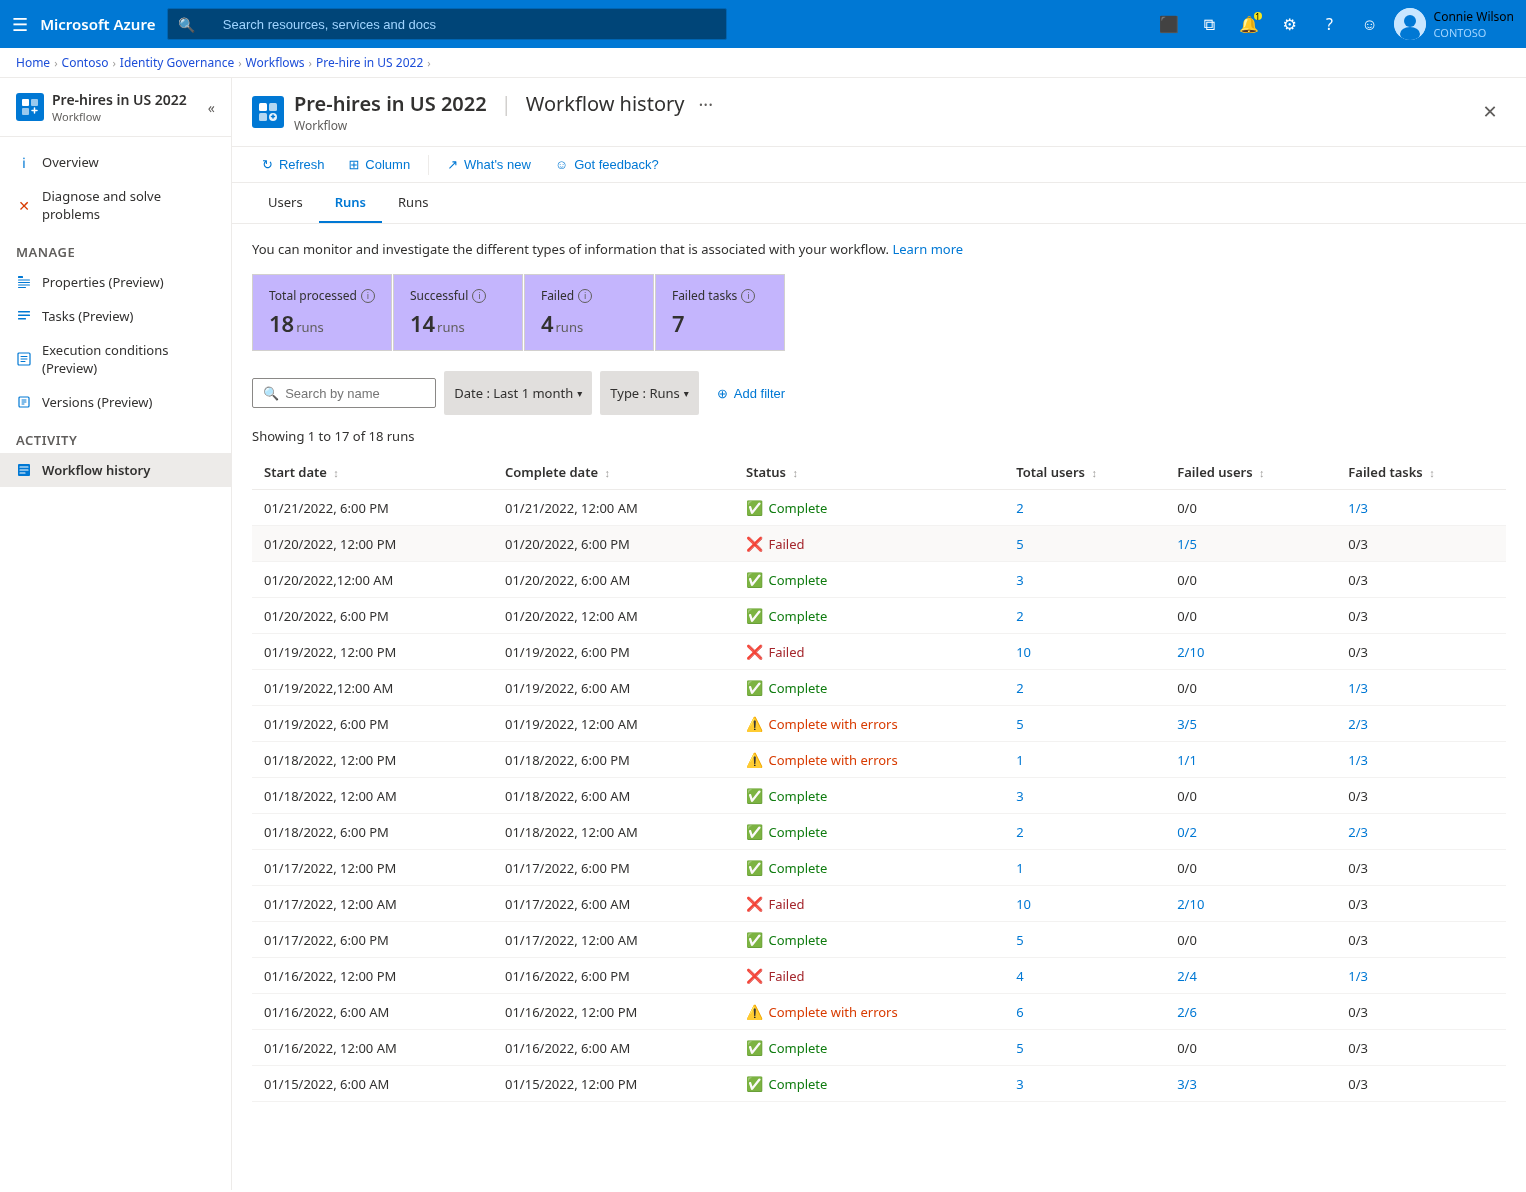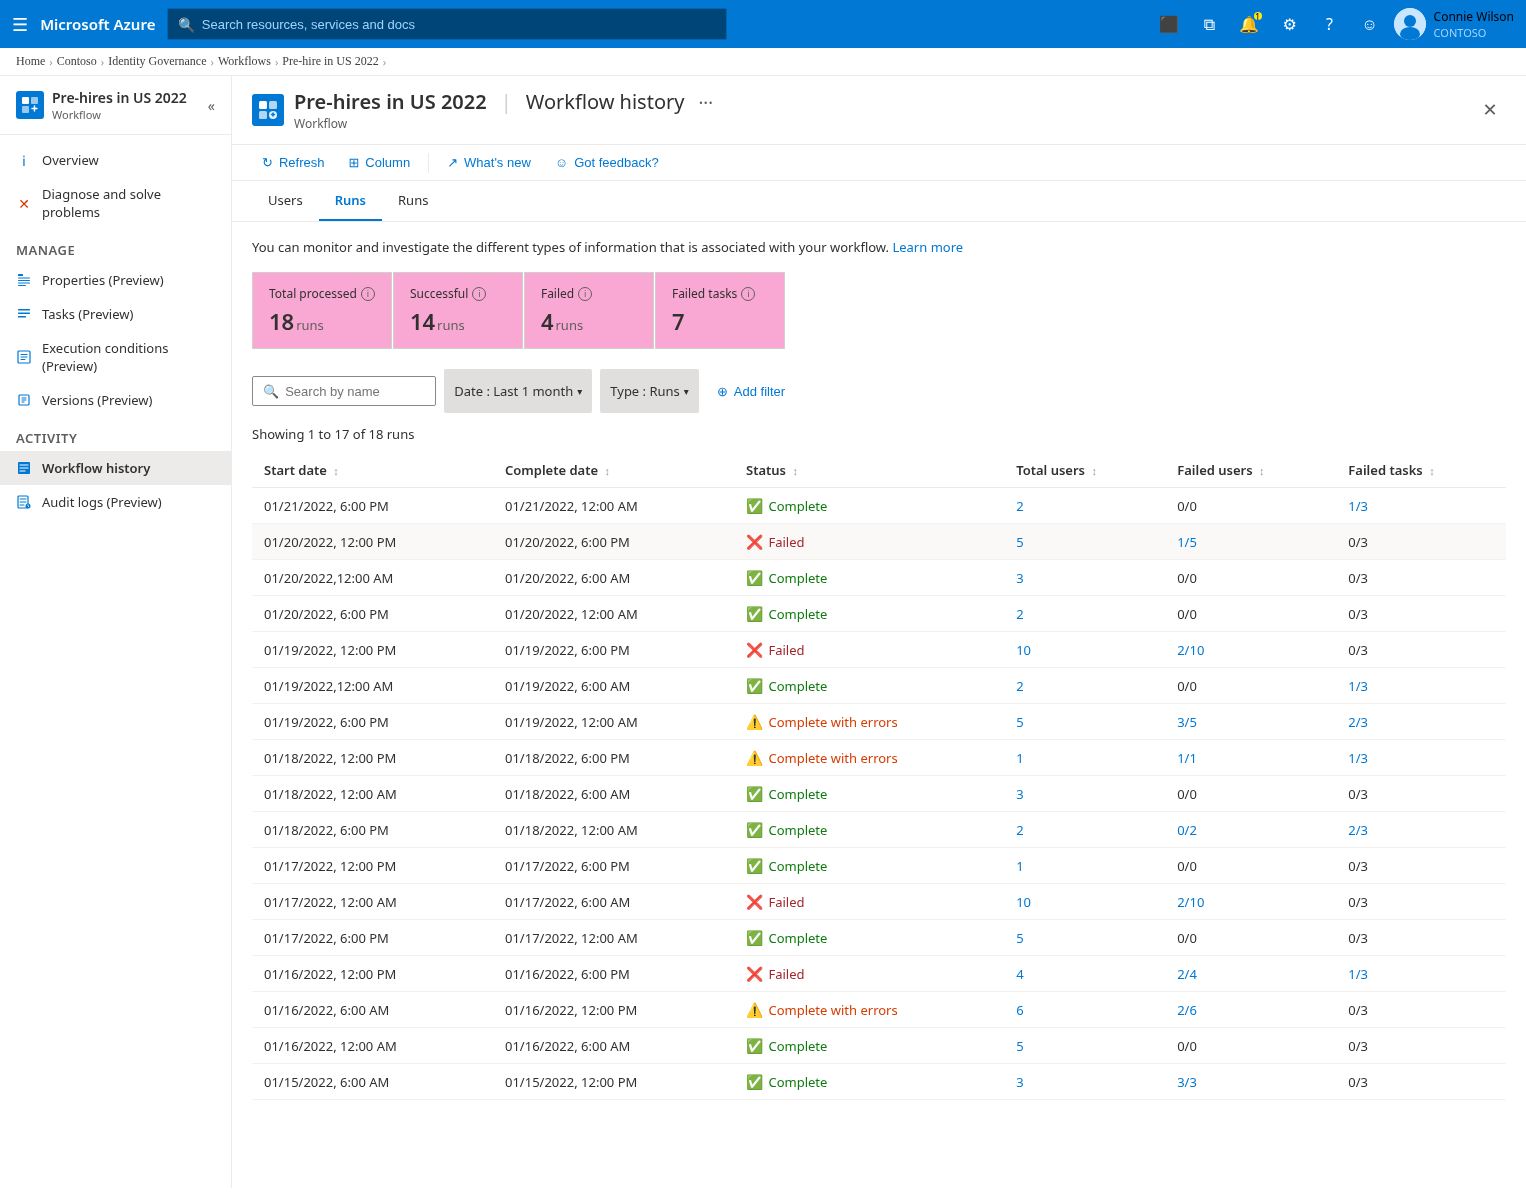--- a/index.html
+++ b/index.html
@@ -3,32 +3,32 @@
   <meta charset="utf-8">
   <style>
     * { box-sizing: border-box; margin: 0; padding: 0; }
     body { font-family: 'Segoe UI', system-ui, sans-serif; font-size: 13px; color: #323130; background: #fff; overflow: hidden; }
 
     
     .top-bar { display: flex; align-items: center; height: 48px; background: #0078d4; color: #fff; padding: 0 12px; gap: 12px; }
     .hamburger { font-size: 18px; cursor: pointer; color: #fff; }
     .azure-logo { font-size: 15px; font-weight: 600; color: #fff; white-space: nowrap; }
     .search-bar { flex: 1; max-width: 560px; background: #004578; border: 1px solid #0065b3; border-radius: 2px; display: flex; align-items: center; padding: 0 10px; height: 32px; color: #c8e6ff; font-size: 13px; }
-    .search-bar input { background: transparent; border: none; outline: none; color: #c8e6ff; font-size: 13px; width: 100%; }
+    .search-bar input { background: transparent; border: none; outline: none; color: #c8e6ff; font-size: 13px; width: 100%; margin-left: 21px; }
     .search-bar input::placeholder { color: #9fd4ff; }
     .top-icons { display: flex; align-items: center; gap: 8px; margin-left: auto; }
     .top-icon { width: 32px; height: 32px; display: flex; align-items: center; justify-content: center; color: #fff; font-size: 16px; cursor: pointer; border-radius: 2px; position: relative; }
     .notif-badge { position: absolute; top: 4px; right: 4px; width: 8px; height: 8px; background: #f8e71c; border-radius: 50%; font-size: 9px; display: flex; align-items: center; justify-content: center; color: #000; }
     .user-avatar { width: 32px; height: 32px; border-radius: 50%; background: #c8e6ff; display: flex; align-items: center; justify-content: center; overflow: hidden; cursor: pointer; }
     .user-name { color: #000000; font-size: 12px; cursor: pointer; white-space: nowrap; }
     .user-org { color: #9fd4ff; font-size: 11px; }
 
     
     .breadcrumb { display: flex; align-items: center; gap: 4px; padding: 6px 16px; font-size: 12px; color: #0078d4; background: #fff; border-bottom: 1px solid #edebe9; }
-    .breadcrumb a { color: #404040; text-decoration: none; cursor: pointer; font-family: Liberation Serif, serif; }
+    .breadcrumb a { color: #1d4ed8; text-decoration: none; cursor: pointer; }
     .breadcrumb-sep { color: #a19f9d; font-size: 11px; }
 
     
     .layout { display: flex; height: calc(100vh - 48px - 32px); }
 
     
     .sidebar { width: 232px; min-width: 232px; background: #fff; border-right: 1px solid #edebe9; overflow-y: auto; display: flex; flex-direction: column; }
     .sidebar-header { padding: 12px 16px; display: flex; align-items: center; gap: 8px; border-bottom: 1px solid #edebe9; }
     .sidebar-workflow-icon { width: 28px; height: 28px; background: #0078d4; border-radius: 3px; display: flex; align-items: center; justify-content: center; color: #fff; font-size: 14px; }
     .sidebar-title { font-size: 14px; font-weight: 600; }
@@ -63,21 +63,21 @@
     .tab.active { color: #0078d4; border-bottom: 2px solid #0078d4; font-weight: 600; }
 
     
     .content { padding: 16px 20px; }
     .section-title { font-size: 18px; font-weight: 600; margin-bottom: 8px; }
     .section-desc { font-size: 13px; color: #323130; margin-bottom: 16px; }
     .section-desc a { color: #0078d4; text-decoration: none; }
 
     
     .stats-row { display: flex; gap: 1px; margin-bottom: 20px; }
-    .stat-card { background: #f9a8d4; border: 1px solid #d2d0ce; padding: 12px 16px; min-width: 130px; flex: 0 0 auto; }
+    .stat-card { background: #c4b5fd; border: 1px solid #d2d0ce; padding: 12px 16px; min-width: 130px; flex: 0 0 auto; }
     .stat-label { font-size: 12px; color: #323130; display: flex; align-items: center; gap: 4px; margin-bottom: 4px; }
     .stat-value { font-size: 22px; font-weight: 600; color: #323130; }
     .stat-unit { font-size: 13px; color: #605e5c; font-weight: 400; margin-left: 2px; }
     .info-icon { width: 14px; height: 14px; border-radius: 50%; border: 1px solid #605e5c; display: inline-flex; align-items: center; justify-content: center; font-size: 9px; color: #605e5c; cursor: pointer; flex-shrink: 0; }
 
     
     .filters { display: flex; align-items: center; gap: 8px; margin-bottom: 12px; }
     .filter-input { display: flex; align-items: center; gap: 6px; border: 1px solid #8a8886; border-radius: 2px; padding: 4px 10px; height: 30px; font-size: 13px; background: #fff; }
     .filter-input input { border: none; outline: none; font-size: 13px; width: 140px; }
     .filter-tag { display: flex; align-items: center; gap: 4px; background: #e1dfdd; border-radius: 2px; padding: 4px 10px; font-size: 13px; height: 44px; cursor: pointer; }
@@ -222,31 +222,20 @@
       <div class="sidebar-section">Activity</div>
 
       <div class="sidebar-item active">
         <span class="item-icon" style="color:#0078d4;">
           <svg width="14" height="14" viewBox="0 0 14 14" fill="none">
               <rect x="1" y="1" width="12" height="12" rx="1" fill="#0078d4"></rect>
               <path d="M3 4h8M3 7h8M3 10h5" stroke="white" stroke-width="1.2" stroke-linecap="round"></path>
             </svg>
         </span>
         <span>Workflow history</span>
-      </div>
-      <div class="sidebar-item">
-        <span class="item-icon" style="color:#0078d4;">
-          <svg width="14" height="14" viewBox="0 0 14 14" fill="none">
-              <rect x="1" y="1" width="10" height="12" rx="1" stroke="#0078d4" stroke-width="1.2" fill="none"></rect>
-              <path d="M3 4h6M3 7h6M3 10h4" stroke="#0078d4" stroke-width="1" stroke-linecap="round"></path>
-              <circle cx="11" cy="11" r="2.5" fill="#0078d4"></circle>
-              <path d="M11 9.8v1.2l.7.7" stroke="white" stroke-width="0.8" stroke-linecap="round"></path>
-            </svg>
-        </span>
-        <span>Audit logs (Preview)</span>
       </div>
     </div>
   </div>
 
   <div class="main">
 
     <div class="page-header">
       <div class="page-title-area">
         <div class="page-workflow-icon">
           <svg width="22" height="22" viewBox="0 0 22 22" fill="none">

